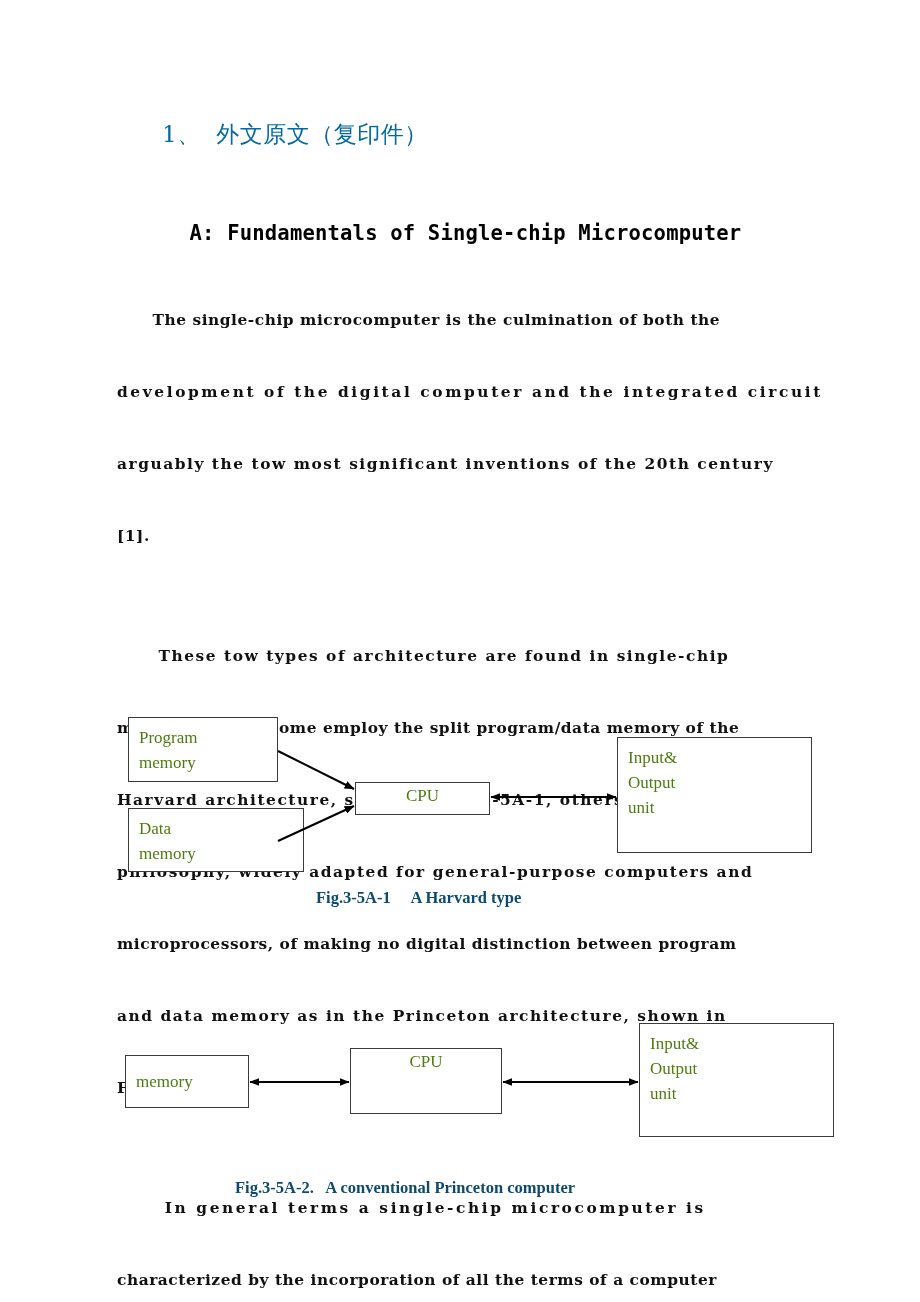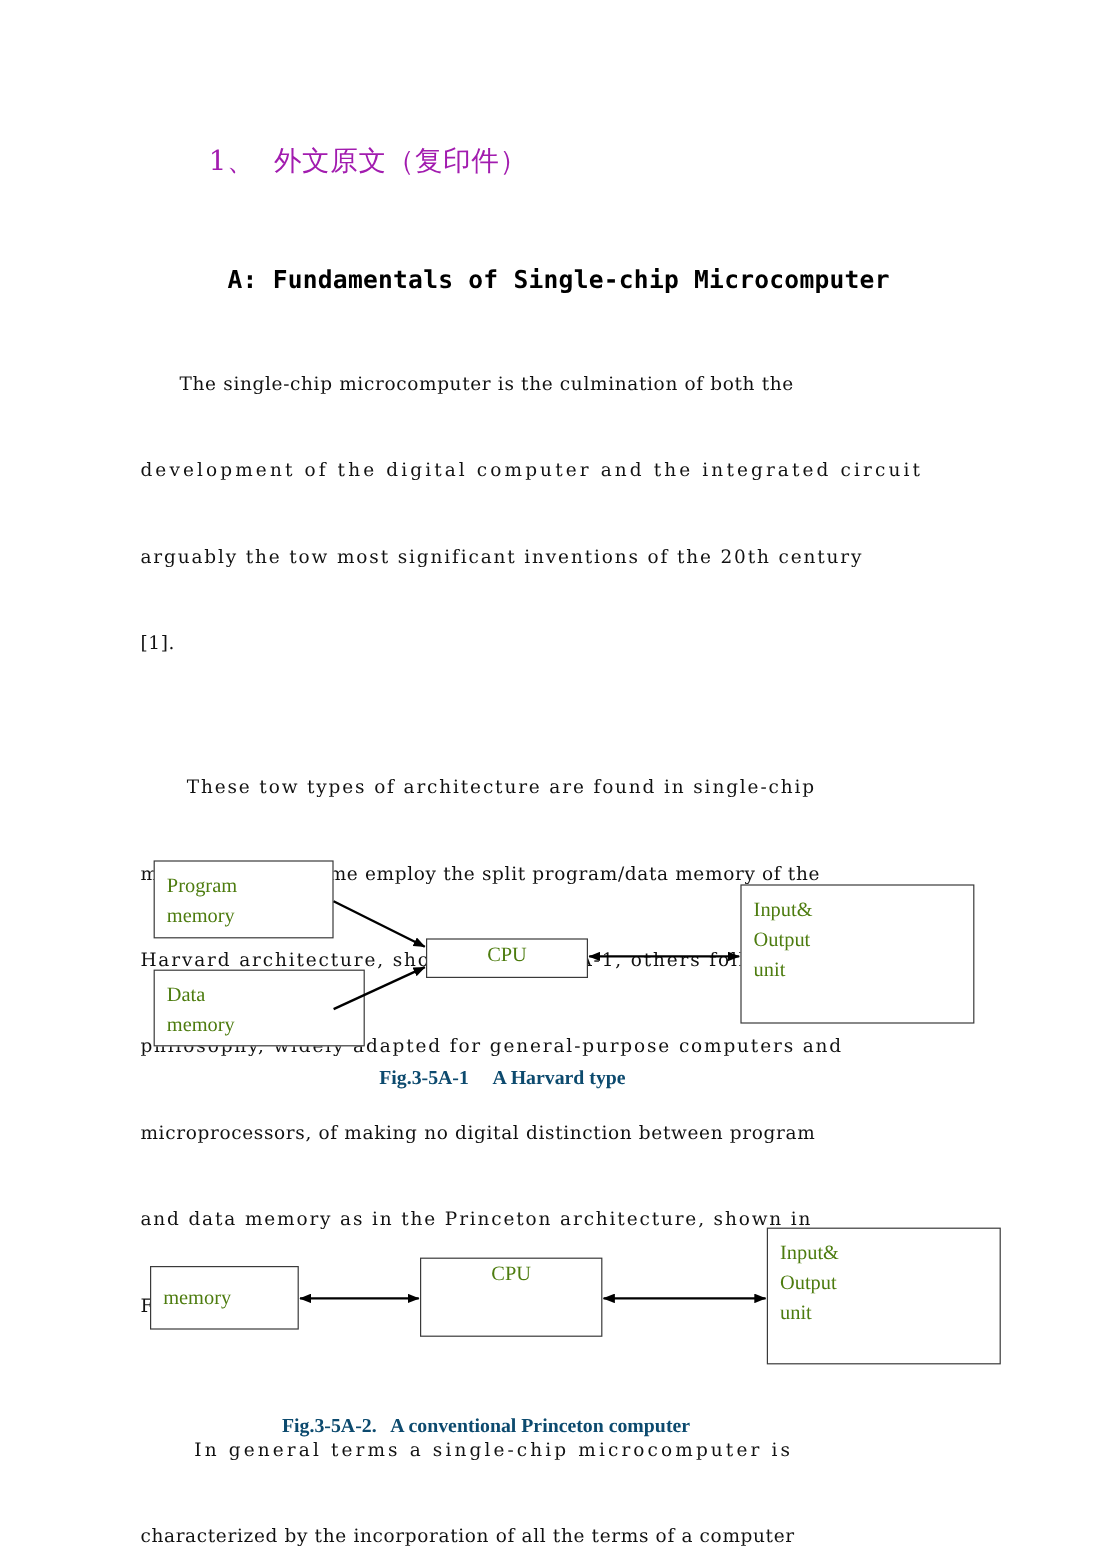--- a/index.html
+++ b/index.html
@@ -13,27 +13,27 @@
     height: 1302px;
     position: relative;
     font-family: "Liberation Serif", "DejaVu Serif", serif;
     color: #000000;
     overflow: hidden;
   }
 
   
   #doc-heading {
     position: absolute;
-    left: 174px;
+    left: 162px;
     top: 119px;
     font-family: "DejaVu Serif", "Liberation Serif", serif;
     font-size: 23px;
     letter-spacing: 0.5px;
     white-space: pre;
-    color: #a21caf;
+    color: #0369a1;
   }
 
   
   #article-title {
     position: absolute;
     left: 0;
     right: 0;
     top: 221px;
     text-align: center;
     font-family: "DejaVu Sans Mono", "Liberation Mono", monospace;
@@ -56,20 +56,21 @@
     color: #111;
   }
   .para {
     margin: 0;
     white-space: pre-wrap;
     text-align: justify;
   }
   .para .ln {
     display: block;
     white-space: pre;
+    font-weight: bold;
   }
   
   .ln.sp1 { letter-spacing: 1.55px; }
   .ln.sp2 { letter-spacing: 2.6px; }
   .ln.sp0 { letter-spacing: 0.55px; }
 
   
   .figure { position: absolute; left: 0; width: 920px; }
   .fig-canvas { position: relative; width: 920px; }
 

